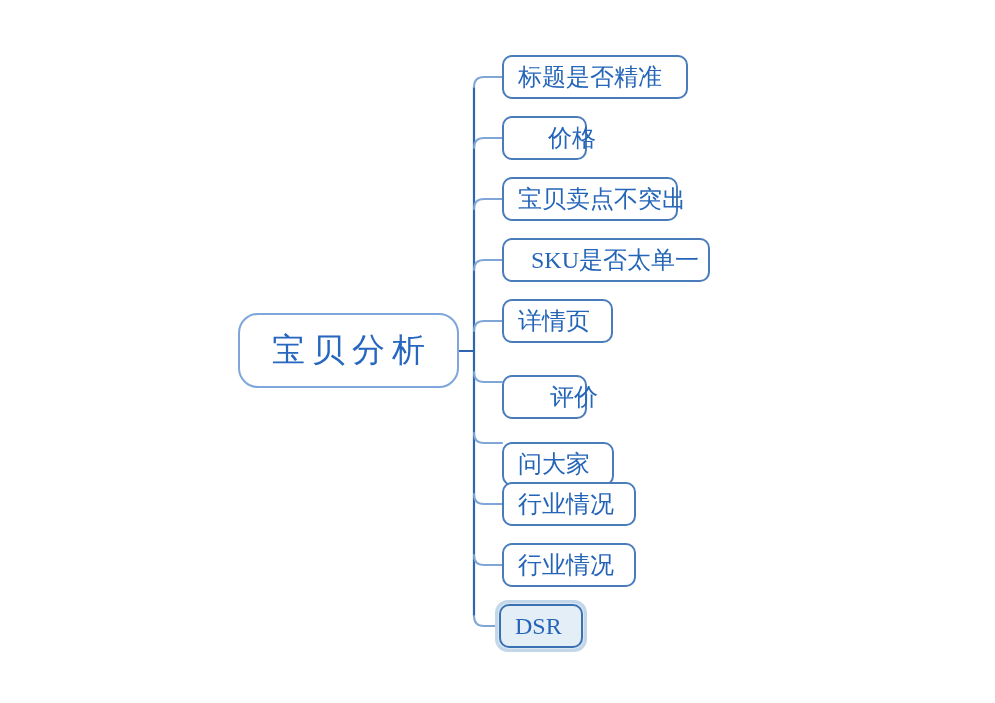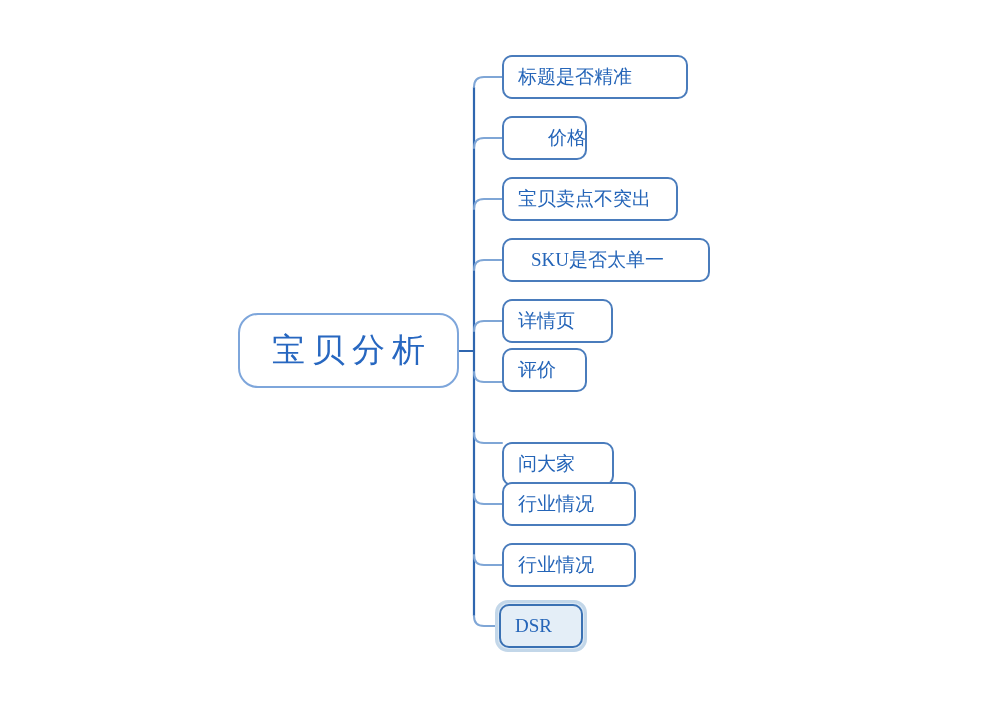--- a/index.html
+++ b/index.html
@@ -51,21 +51,21 @@
     height: 44px;
     box-sizing: border-box;
     border: 2px solid #4a7cbc;
     border-radius: 10px;
     background: #ffffff;
     display: flex;
     align-items: center;
     cursor: default;
   }
   .child-node .child-label {
-    font-size: 19px;
+    font-size: 24px;
     color: #2565b8;
     padding-left: 14px;
     white-space: nowrap;
   }
   
   .selected-halo {
     position: absolute;
     left: 495px;
     box-sizing: border-box;
     border: 3px solid #c3d7e9;
@@ -110,21 +110,21 @@
       </div>
       <div class="child-node" style="top: 177px; width: 176px;">
         <span class="child-label">宝贝卖点不突出</span>
       </div>
       <div class="child-node" style="top: 238px; width: 208px; padding-left: 13px;">
         <span class="child-label">SKU是否太单一</span>
       </div>
       <div class="child-node" style="top: 299px; width: 111px;">
         <span class="child-label">详情页</span>
       </div>
-      <div class="child-node" style="top: 348px; width: 85px;">
+      <div class="child-node" style="top: 375px; width: 85px; padding-left: 32px;">
         <span class="child-label">评价</span>
       </div>
       <div class="child-node" style="top: 442px; width: 112px;">
         <span class="child-label">问大家</span>
       </div>
       <div class="child-node" style="top: 482px; width: 134px;">
         <span class="child-label">行业情况</span>
       </div>
       <div class="child-node" style="top: 543px; width: 134px;">
         <span class="child-label">行业情况</span>

